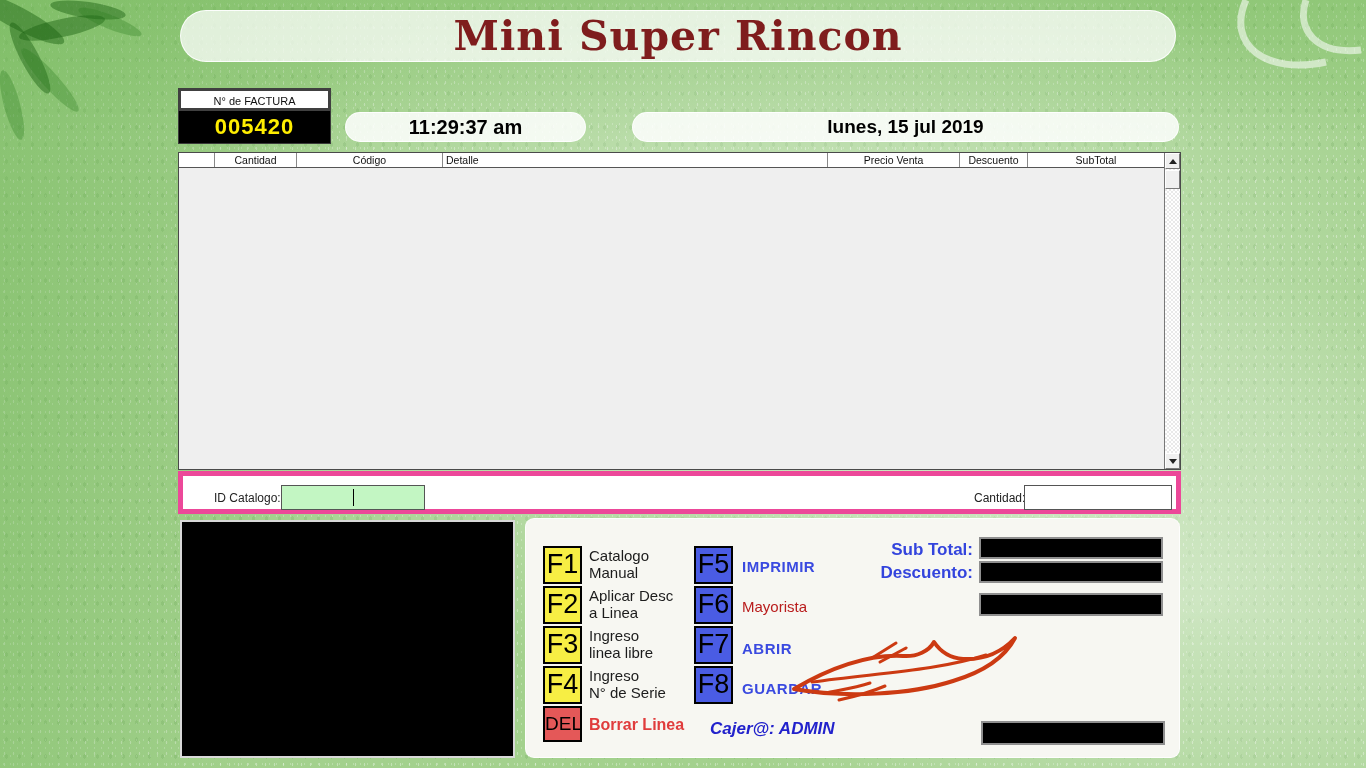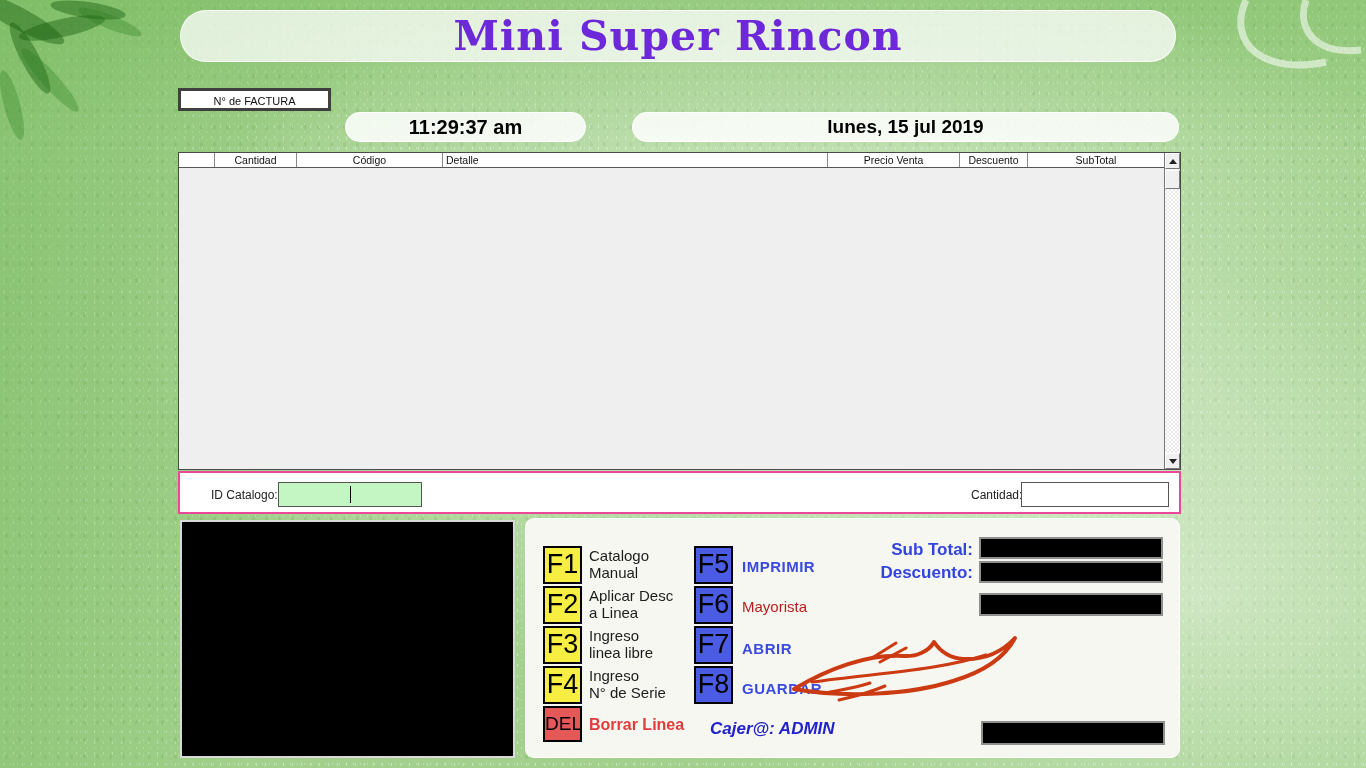--- a/index.html
+++ b/index.html
@@ -22,21 +22,21 @@
 
   
   .title-banner {
     left:180px; top:10px; width:996px; height:52px;
     background:rgba(255,255,255,0.74); border-radius:26px;
     border:1px solid rgba(255,255,255,0.9);
     text-align:center;
   }
   .title-banner h1 {
     font-family:"DejaVu Serif","Liberation Serif",serif;
-    font-size:41px; font-weight:bold; color:#6d28d9; line-height:50px; letter-spacing:1px;
+    font-size:41px; font-weight:bold; color:#7f1d1d; line-height:50px; letter-spacing:1px;
   }
 
   
   .invoice-box { left:178px; top:88px; width:153px; }
   .invoice-header {
     height:23px; background:#fff; border:3px solid #404040;
     font-size:11px; color:#111; text-align:center; line-height:21px;
   }
   .invoice-number {
     height:33px; background:#000; border:1px solid #3a3a3a; border-top:none;
@@ -75,21 +75,21 @@
     display:flex; align-items:center; justify-content:center;
   }
   .tri-up { width:0; height:0; border-left:4px solid transparent; border-right:4px solid transparent; border-bottom:5px solid #222; }
   .tri-dn { width:0; height:0; border-left:4px solid transparent; border-right:4px solid transparent; border-top:5px solid #222; }
   .sthumb {
     position:absolute; left:0; top:17px; width:15px; height:19px; background:#f0f0f0;
     border:1px solid; border-color:#ffffff #7a7a7a #7a7a7a #ffffff;
   }
 
   
-  .id-strip { left:178px; top:471px; width:1003px; height:43px; background:#ffffff; border:2px solid #ec4899; }
+  .id-strip { left:178px; top:471px; width:1003px; height:43px; background:#ffffff; border:5px solid #ec4899; }
   .strip-label { position:absolute; font-size:12px; color:#222; top:15px; }
   .input-box { position:absolute; top:9px; height:25px; border:1px solid #555; background:#fff; font-size:14px; padding:2px 4px; font-family:"Liberation Sans",sans-serif; }
   .id-input { left:98px; width:144px; background:#c3f6c3; }
   .caret { position:absolute; left:170px; top:13px; width:1px; height:17px; background:#000; }
   .qty-input { left:841px; width:148px; }
 
   
   .display-box { left:180px; top:520px; width:335px; height:238px; background:#000; border:2px solid #d9d9d9; }
   .bottom-panel { left:525px; top:518px; width:655px; height:240px; background:#f7f7f2; border-radius:9px; border:1px solid rgba(255,255,255,0.8); }
 
@@ -139,20 +139,21 @@
     <path d="M120 0 C 110 30, 130 55, 175 50"></path>
   </g>
 </svg>
 
 <div class="abs title-banner">
   <h1>Mini Super Rincon</h1>
 </div>
 
 <div class="abs invoice-box">
   <div class="invoice-header">N° de FACTURA</div>
+  <div class="invoice-number">005420</div>
 </div>
 
 <div class="abs pill time-box">11:29:37 am</div>
 <div class="abs pill date-box">lunes, 15 jul 2019</div>
 
 <div class="abs grid">
   <div class="grid-header">
     <div class="gh-cell c0"></div>
     <div class="gh-cell c1">Cantidad</div>
     <div class="gh-cell c2">Código</div>

